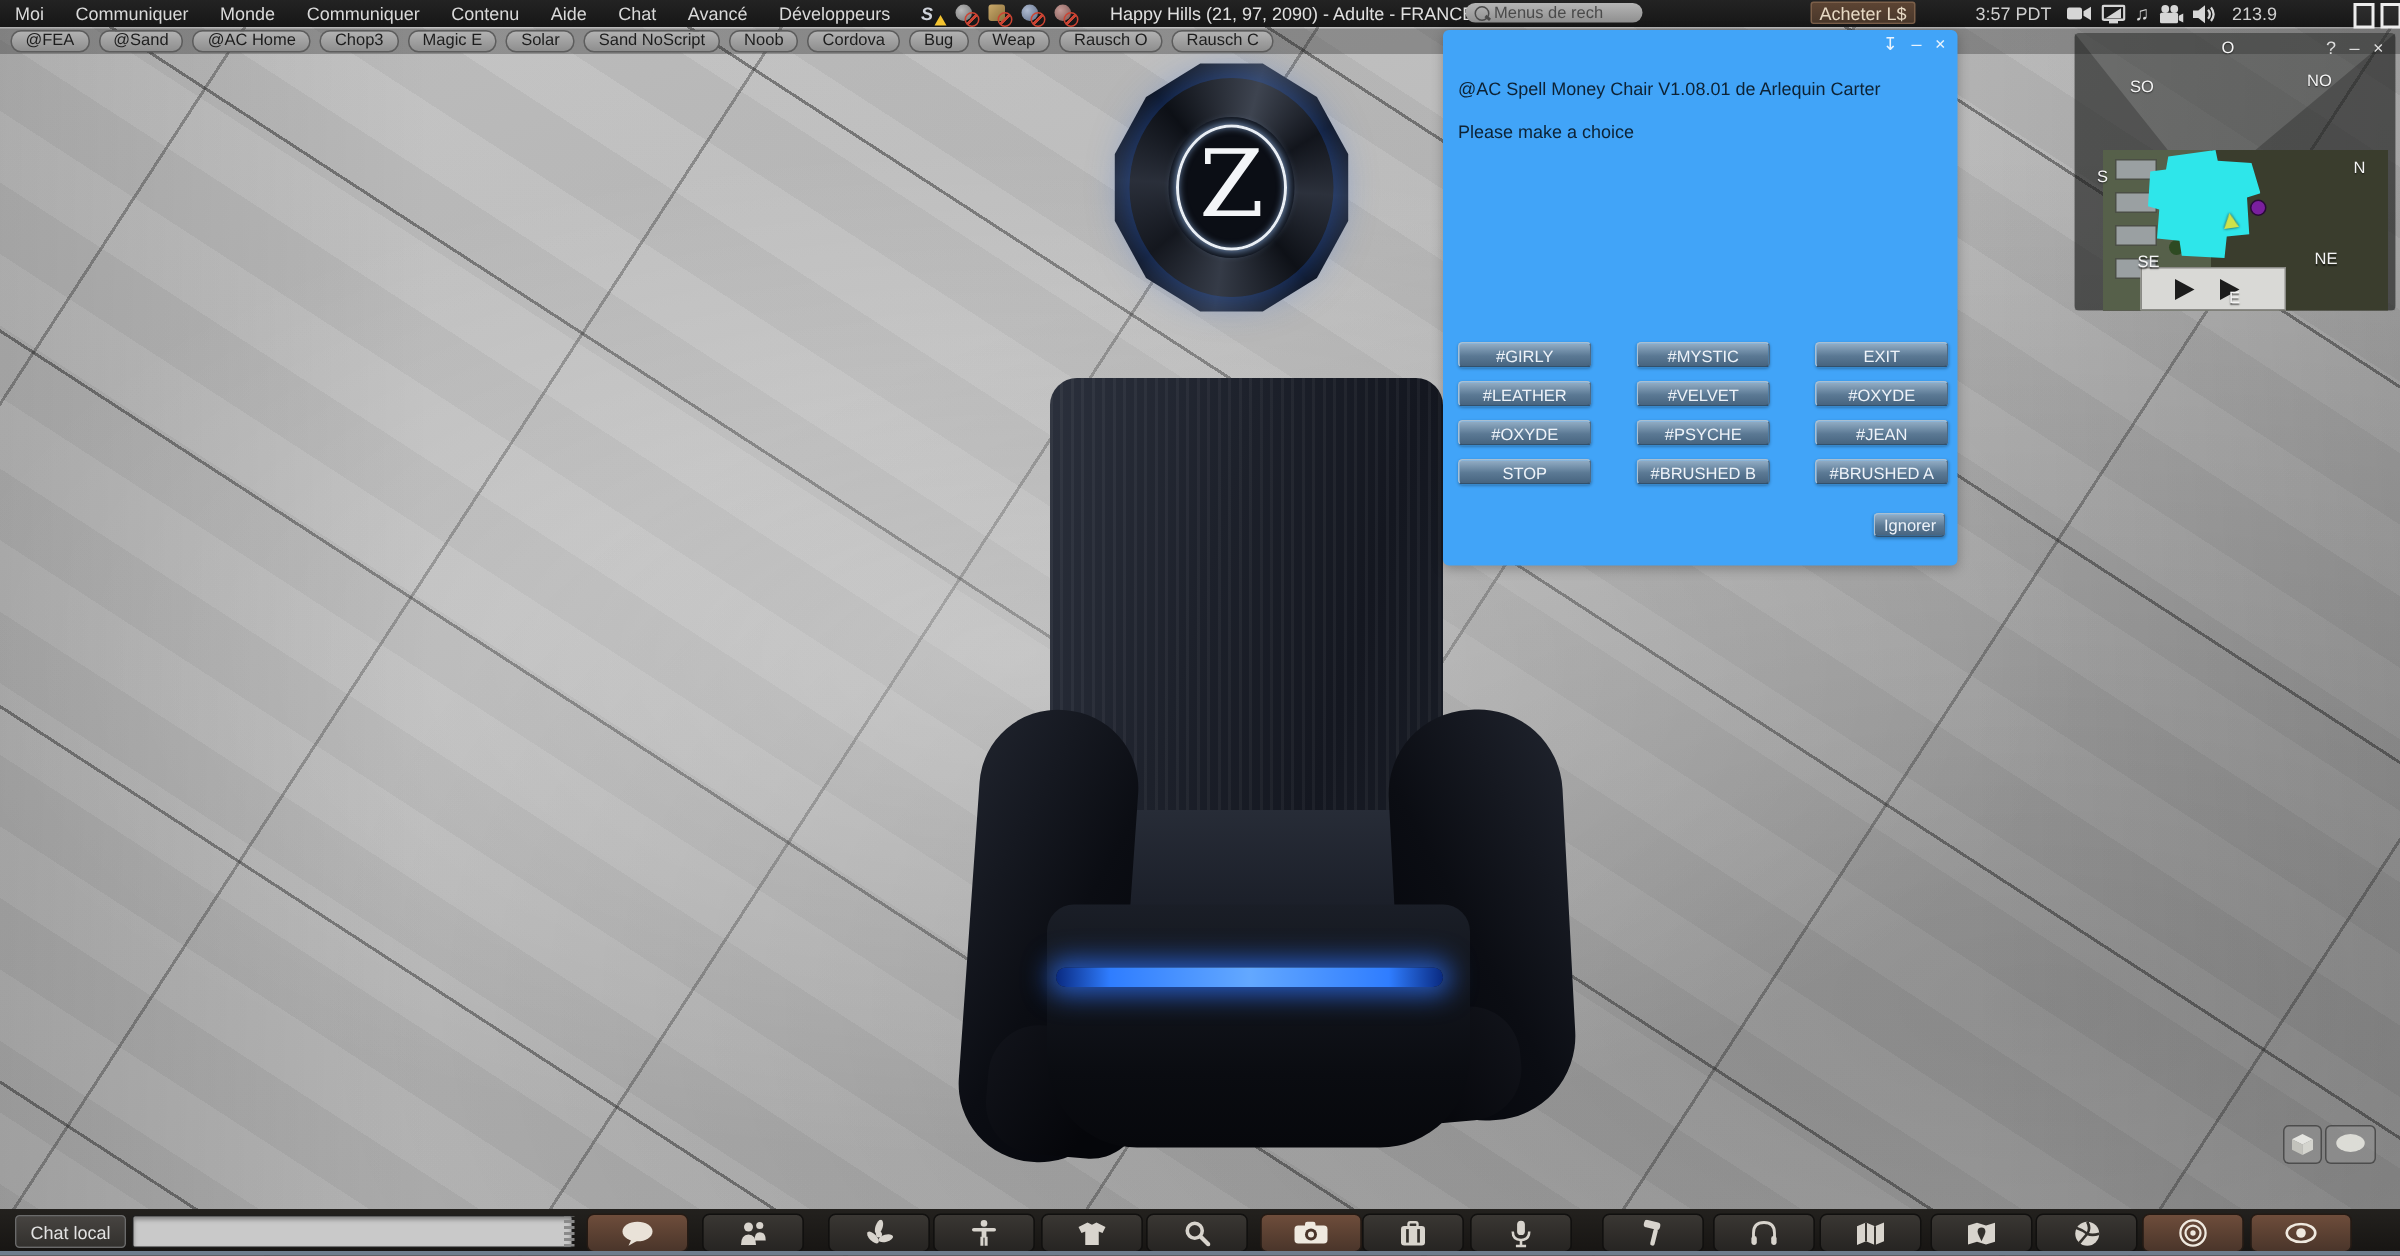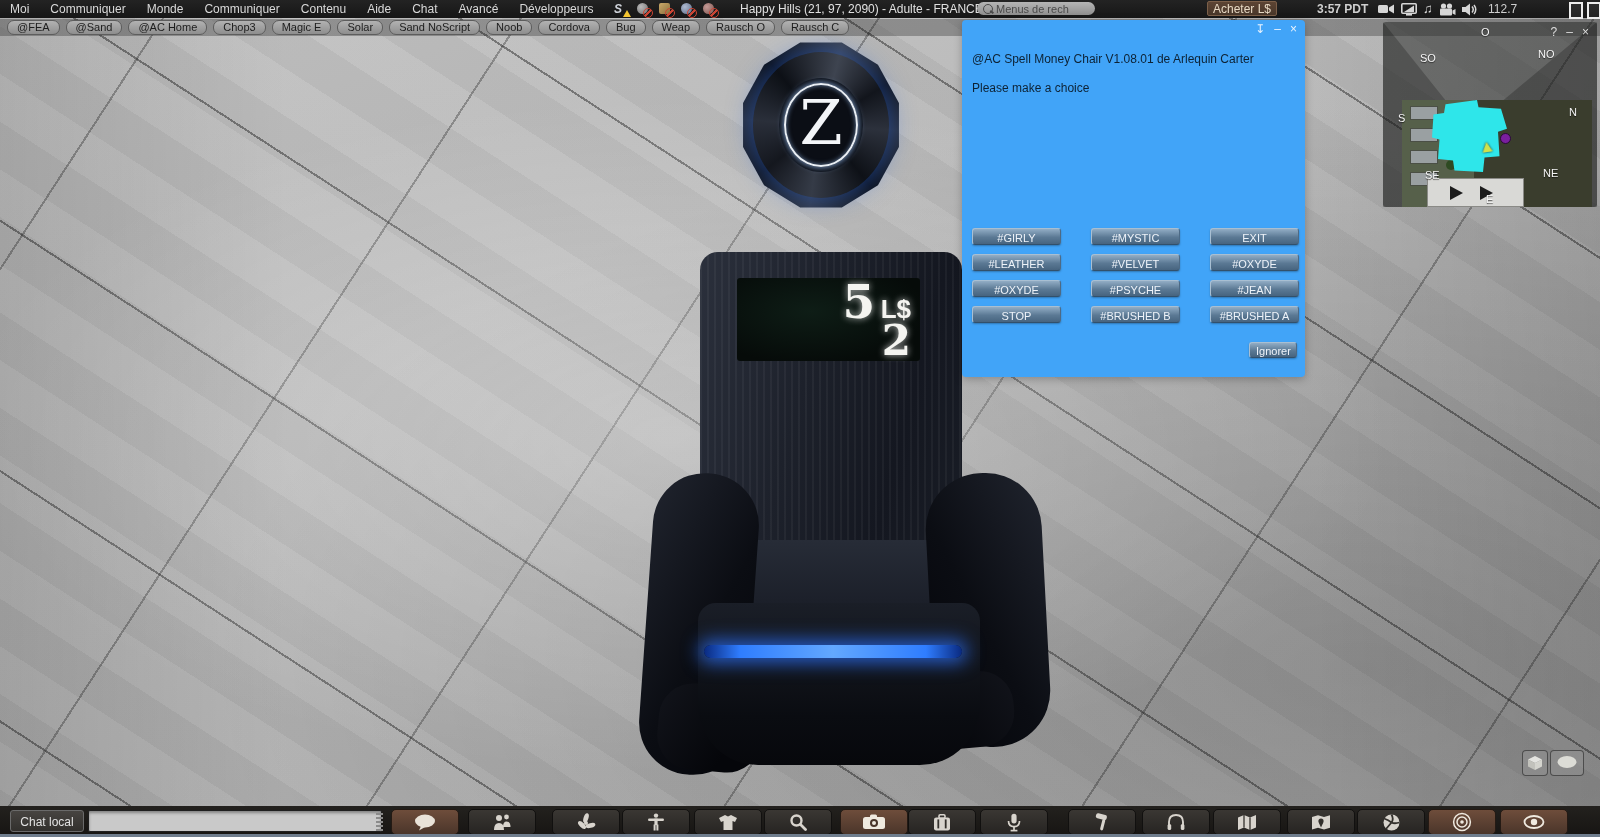--- a/index.html
+++ b/index.html
@@ -30,21 +30,21 @@
   .sicon .no{position:absolute;right:-2px;bottom:-2px;width:8px;height:8px;border-radius:50%;border:1.6px solid #c43;background:linear-gradient(135deg,transparent 42%,#c43 42% 58%,transparent 58%);}
   .loc-text{position:absolute;left:740px;top:2px;color:#e0e0e0;font-size:12px;white-space:nowrap;}
   .searchpill{position:absolute;left:977px;top:2px;width:118px;height:13px;border-radius:8px;background:linear-gradient(#b5b5b5,#8f8f8f);
               display:flex;align-items:center;gap:3px;padding:0 6px;box-sizing:border-box;}
   .searchpill .mag{width:8px;height:8px;border:1.5px solid #4a4a4a;border-radius:50%;position:relative;flex:0 0 auto;}
   .searchpill .mag::after{content:"";position:absolute;left:6px;top:6px;width:4px;height:1.5px;background:#4a4a4a;transform:rotate(40deg);}
   .searchpill input{border:none;background:transparent;outline:none;font-size:11px;color:#3c3c3c;width:90px;padding:0;font-family:"Liberation Sans",sans-serif;}
   .searchpill input::placeholder{color:#4a4a4a;opacity:1;}
   .buy-btn{position:absolute;left:1207px;top:1px;height:15px;padding:0 5px;background:linear-gradient(#5c4433,#49372a);
            border:1px solid #7b5f49;border-radius:2px;color:#e7d9c4;font-size:12px;line-height:14px;}
-  .clock{position:absolute;left:1317px;top:2px;color:#cfcfcf;font-size:12px;font-weight:bold;}
+  .clock{position:absolute;left:1317px;top:2px;color:#cfcfcf;font-size:12px;}
   .mediaicons{position:absolute;left:1378px;top:1px;display:flex;gap:6px;align-items:center;height:16px;color:#d6d6d6;}
   .mediaicons svg{display:block;}
   .musicnote{font-size:13px;line-height:14px;color:#d6d6d6;}
   .bw{position:absolute;left:1488px;top:2px;color:#cfcfcf;font-size:12px;}
   .chiclets{position:absolute;left:1569px;top:2px;display:flex;gap:4px;}
   .chiclet{width:10px;height:13px;border:2px solid #ececec;background:rgba(255,255,255,.06);}
 
   
   .tabstrip{position:absolute;left:0;top:19px;width:1600px;height:17px;background:rgba(25,25,25,.30);z-index:30;
             display:flex;align-items:center;gap:6px;padding:0 0 0 7px;box-sizing:border-box;}
@@ -163,27 +163,20 @@
     <div class="outer"></div>
     <div class="bluering"></div>
     <div class="inner">
       <div class="ring"></div>
       <span class="letter">Z</span>
     </div>
   </div>
 
   <div class="chair">
     <div class="c-back"></div>
-    <div class="c-screen">
-      <div class="l1">
-        <span class="big">5</span>
-        <span class="cur">L$</span>
-      </div>
-      <div class="l2">2</div>
-    </div>
     <div class="c-seat"></div>
     <div class="c-arm-l"></div>
     <div class="c-arm-r"></div>
     <div class="c-foot-l"></div>
     <div class="c-foot-r"></div>
     <div class="c-front"></div>
     <div class="c-led"></div>
   </div>
 
   <div class="menubar">
@@ -243,21 +236,21 @@
           <circle cx="10.5" cy="3" r="2.6" fill="#d6d6d6"></circle>
           <rect x="1" y="5.5" width="12" height="7" rx="1" fill="#d6d6d6"></rect>
           <polygon points="13.5,7.5 16.5,6 16.5,12 13.5,10.5" fill="#d6d6d6"></polygon>
         </svg>
       <svg width="16" height="13" viewBox="0 0 16 13">
           <polygon points="0,4 3.5,4 8,0.5 8,12.5 3.5,9 0,9" fill="#d6d6d6"></polygon>
           <path d="M10 3.5 Q12.5 6.5 10 9.5" stroke="#d6d6d6" stroke-width="1.5" fill="none"></path>
           <path d="M12 2 Q15.5 6.5 12 11" stroke="#d6d6d6" stroke-width="1.5" fill="none"></path>
         </svg>
     </div>
-    <span class="bw">112.7</span>
+    <span class="bw">213.9</span>
     <div class="chiclets">
       <span class="chiclet"></span>
       <span class="chiclet"></span>
     </div>
   </div>
 
   <div class="tabstrip">
     <span class="tab">@FEA</span>
     <span class="tab">@Sand</span>
     <span class="tab">@AC Home</span>

